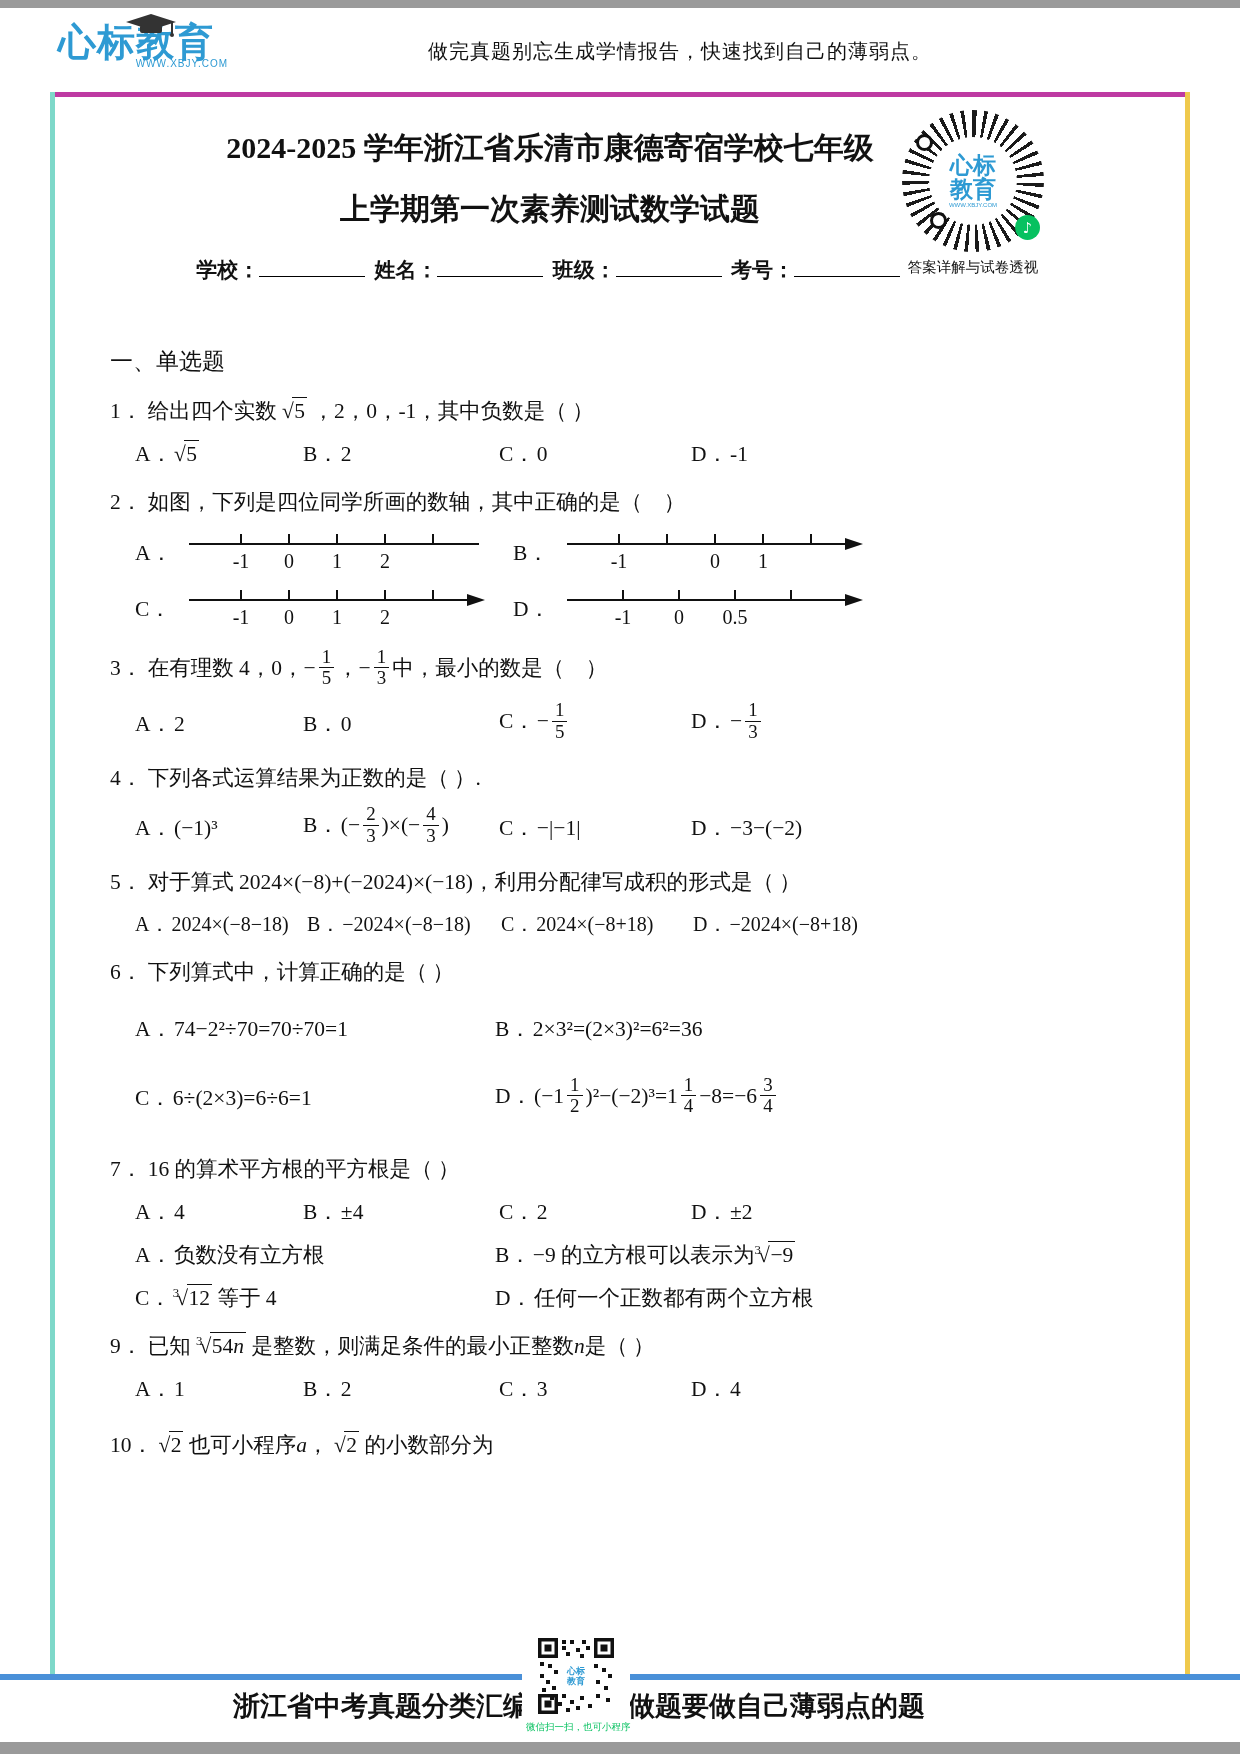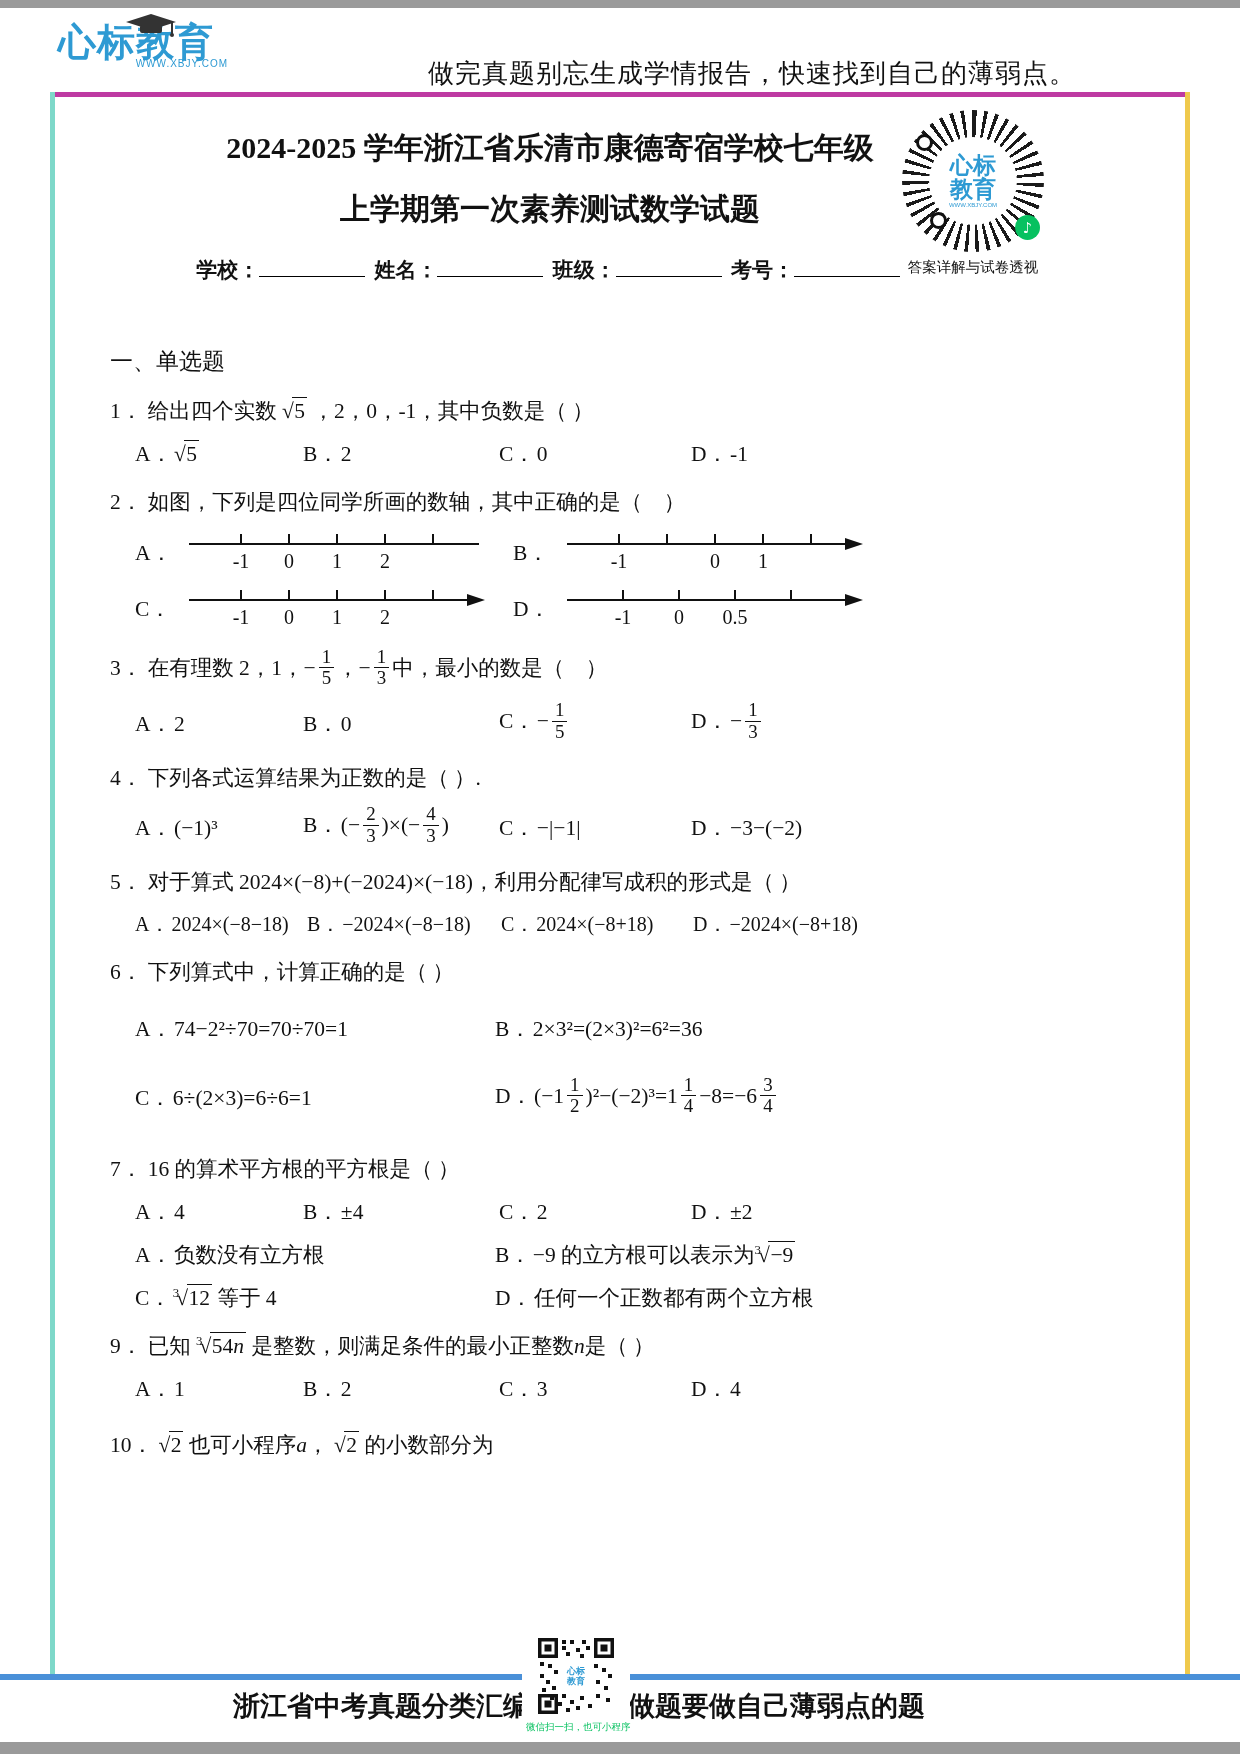--- a/index.html
+++ b/index.html
@@ -10,21 +10,21 @@
   .frame-top{position:absolute;left:50px;top:84px;width:1140px;height:5px;background:#BE3AA2;}
   .frame-left{position:absolute;left:50px;top:84px;width:5px;height:1586px;background:#7ED8C9;}
   .frame-right{position:absolute;left:1185px;top:84px;width:5px;height:1586px;background:#EFC94C;}
   .frame-bottom{position:absolute;left:0;top:1666px;width:1240px;height:6px;background:#4A90D8;}
 
   
   .logo{position:absolute;left:58px;top:14px;width:220px;font-family:"Liberation Sans","DejaVu Sans",sans-serif;}
   .logo-text{color:#2E9AD3;font-size:38px;font-weight:bold;letter-spacing:1px;line-height:1.1;}
   .logo-sub{color:#2E9AD3;font-size:10px;letter-spacing:1px;text-align:right;margin-top:-6px;width:170px;}
   .cap{position:absolute;left:66px;top:-10px;}
-  .tagline{position:absolute;left:428px;top:48px;font-size:26px;letter-spacing:1px;}
+  .tagline{position:absolute;left:428px;top:30px;font-size:20px;letter-spacing:1px;}
 
   
   .qr-top{position:absolute;left:902px;top:102px;width:142px;height:142px;}
   .qr-ring{position:absolute;inset:0;border-radius:50%;
            background:repeating-conic-gradient(#1a1a1a 0deg 3.1deg, transparent 3.1deg 9.2deg);}
   .qr-ring::after{content:"";position:absolute;inset:27px;background:#fff;border-radius:50%;}
   .qr-center{position:absolute;inset:0;display:flex;flex-direction:column;align-items:center;justify-content:center;z-index:2;}
   .qr-center .t{color:#2E9AD3;font-size:23px;font-weight:bold;line-height:1.02;font-family:"Liberation Sans","DejaVu Sans",sans-serif;}
   .qr-center .s{color:#2E9AD3;font-size:6px;margin-top:1px;font-family:"Liberation Sans","DejaVu Sans",sans-serif;}
   .qr-dot1{position:absolute;left:14px;top:24px;width:11px;height:11px;border:3px solid #111;border-radius:50%;background:#fff;z-index:3;}
@@ -188,21 +188,21 @@
         <line class="tk" x1="174" y1="3" x2="174" y2="13"></line>
           <line class="tk" x1="230" y1="3" x2="230" y2="13"></line>
         <text x="62" y="37" text-anchor="middle">-1</text>
         <text x="118" y="37" text-anchor="middle">0</text>
         <text x="174" y="37" text-anchor="middle">0.5</text>
       </svg>
     </div>
 
     <div class="q">
       <span>3．</span>
-      <span>在有理数 2，1，</span><span>−</span><span class="frac"><span class="num">1</span><span class="den">5</span></span><span>，</span><span>−</span><span class="frac"><span class="num">1</span><span class="den">3</span></span><span>中，最小的数是（　）</span>
+      <span>在有理数 4，0，</span><span>−</span><span class="frac"><span class="num">1</span><span class="den">5</span></span><span>，</span><span>−</span><span class="frac"><span class="num">1</span><span class="den">3</span></span><span>中，最小的数是（　）</span>
     </div>
     <div class="g4">
       <span><span class="olab">A．</span><span>2</span></span>
       <span><span class="olab">B．</span><span>0</span></span>
       <span><span class="olab">C．</span><span>−</span><span class="frac"><span class="num">1</span><span class="den">5</span></span></span>
       <span><span class="olab">D．</span><span>−</span><span class="frac"><span class="num">1</span><span class="den">3</span></span></span>
     </div>
 
     <div class="q">
       <span>4．</span>

